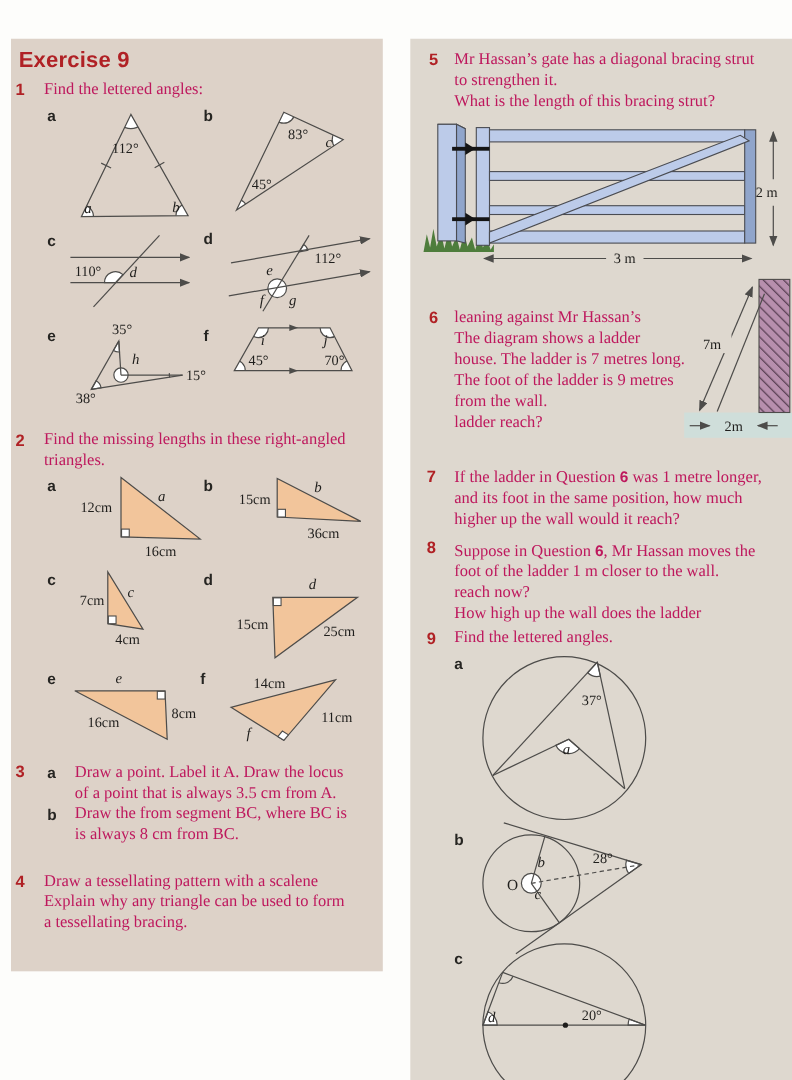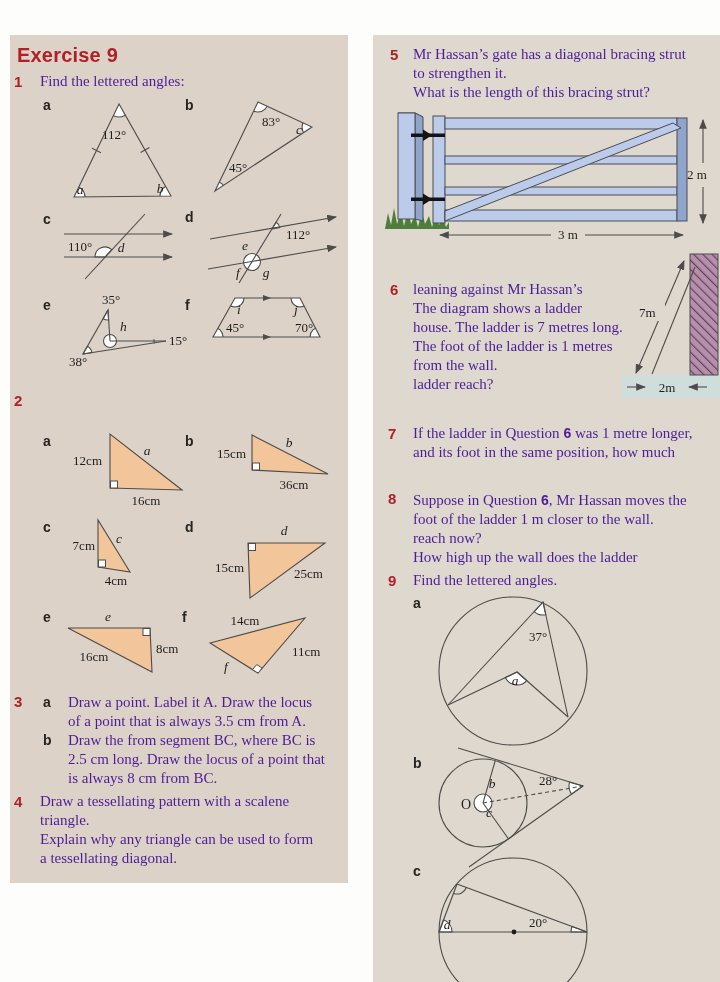--- a/index.html
+++ b/index.html
@@ -2,21 +2,21 @@
 <html><head>
 <meta charset="utf-8">
 <style>
   html,body{margin:0;padding:0;background:#fdfdfb;}
   .page{position:relative;width:720px;height:982px;background:#fdfdfb;overflow:hidden;
         font-family:"Liberation Serif",serif;margin-top:35px;}
   .panel{position:absolute;}
   .title{position:absolute;font:700 20px "Liberation Sans",sans-serif;color:#b02125;letter-spacing:.2px;}
   .num{position:absolute;font:700 15px "Liberation Sans",sans-serif;color:#b02125;}
   .sub{position:absolute;font:700 14px "Liberation Sans",sans-serif;color:#262522;}
-  .txt{position:absolute;font:15px/19px "Liberation Serif",serif;color:#4c1d95;}
+  .txt{position:absolute;font:15px/19px "Liberation Serif",serif;color:#be185d;}
   .txt b{font-family:"Liberation Sans",sans-serif;font-size:14px;font-weight:700;}
   svg{position:absolute;overflow:visible;}
   .ln{stroke:#4d4c4a;stroke-width:1.1;fill:none;}
   .am{fill:#ffffff;stroke:#4d4c4a;stroke-width:1.1;}
   .tri{fill:#f2c59b;stroke:#4d4c4a;stroke-width:1.1;}
   .sq{fill:#ffffff;stroke:#4d4c4a;stroke-width:1;}
   .sl{font:13px "Liberation Serif",serif;fill:#1f1e1c;}
   .il{font:italic 13.5px "Liberation Serif",serif;fill:#1f1e1c;}
   .gate{fill:#bccbe9;stroke:#4a4c52;stroke-width:1;}
   .gated{fill:#90a5cb;stroke:#4a4c52;stroke-width:1;}
@@ -136,20 +136,24 @@
     <polygon class="ln" points="30,8 95,8 115,47 8,47"></polygon>
     <polygon fill="#4d4c4a" points="58,5 66,8 58,11"></polygon>
     <polygon fill="#4d4c4a" points="58,44 66,47 58,50"></polygon>
     <text class="il" x="34" y="24" text-anchor="middle">i</text>
     <text class="il" x="91" y="24" text-anchor="middle">j</text>
     <text class="sl" x="30" y="42" text-anchor="middle">45°</text>
     <text class="sl" x="99" y="42" text-anchor="middle">70°</text>
   </svg>
 
   <div class="num" style="left:14px;top:357px">2</div>
+  <div class="txt" style="left:40px;top:356px">
+    <div>Find the missing lengths in these right-angled</div>
+      <div>triangles.</div>
+  </div>
 
   <div class="sub" style="left:43px;top:398px">a</div>
   <div class="sub" style="left:185px;top:398px">b</div>
 
   <svg style="left:60px;top:393px" width="140" height="85" viewBox="0 0 140 85">
     <polygon class="tri" points="50,6 50,60 122,62"></polygon>
     <rect class="sq" x="50.5" y="53" width="7" height="7"></rect>
     <text class="sl" x="42" y="37" text-anchor="end">12cm</text>
     <text class="il" x="87" y="27" text-anchor="middle">a</text>
     <text class="sl" x="86" y="77" text-anchor="middle">16cm</text>
@@ -203,30 +207,28 @@
 
   <div class="num" style="left:14px;top:658px">3</div>
   <div class="sub" style="left:43px;top:659px">a</div>
   <div class="txt" style="left:68px;top:658px">
     <div>Draw a point. Label it A. Draw the locus</div>
       <div>of a point that is always 3.5 cm from A.</div>
   </div>
   <div class="sub" style="left:43px;top:697px">b</div>
   <div class="txt" style="left:68px;top:696px">
     <div>Draw the from segment BC, where BC is</div>
-      <div>2.5 cm long. Draw the locus of a point that</div>
       <div>is always 8 cm from BC.</div>
   </div>
 
   <div class="num" style="left:14px;top:758px">4</div>
   <div class="txt" style="left:40px;top:757px">
     <div>Draw a tessellating pattern with a scalene</div>
-      <div>triangle.</div>
       <div>Explain why any triangle can be used to form</div>
-      <div>a tessellating diagonal.</div>
+      <div>a tessellating bracing.</div>
   </div>
 
   <div class="num" style="left:390px;top:11px">5</div>
   <div class="txt" style="left:413px;top:10px">
     <div>Mr Hassan’s gate has a diagonal bracing strut</div>
       <div>to strengthen it.</div>
       <div>What is the length of this bracing strut?</div>
   </div>
 
   <svg style="left:385px;top:76px" width="335" height="138" viewBox="0 0 335 138">
@@ -255,21 +257,21 @@
     <line class="ln" x1="166" y1="124" x2="55" y2="124" marker-end="url(#arr)"></line>
     <line class="ln" x1="200" y1="124" x2="298" y2="124" marker-end="url(#arr)"></line>
     <text class="sl" x="183" y="128" text-anchor="middle">3 m</text>
   </svg>
 
   <div class="num" style="left:390px;top:246px">6</div>
   <div class="txt" style="left:413px;top:245px">
     <div>leaning against Mr Hassan’s</div>
       <div>The diagram shows a ladder</div>
       <div>house. The ladder is 7 metres long.</div>
-    <div>The foot of the ladder is 1 metres</div>
+    <div>The foot of the ladder is 9 metres</div>
       <div>from the wall.</div>
     <div>ladder reach?</div>
   </div>
 
   <svg style="left:615px;top:215px" width="105" height="150" viewBox="0 0 105 150">
     <rect x="7" y="125" width="98" height="23" fill="#cfdeda"></rect>
     <rect x="75" y="4" width="28" height="121" fill="url(#hat)" stroke="#4d4c4a" stroke-width="1"></rect>
     <line class="ln" x1="45" y1="67" x2="21" y2="123" marker-end="url(#arr)"></line>
     <line class="ln" x1="45" y1="67" x2="69" y2="11" marker-end="url(#arr)"></line>
     <line class="ln" x1="37" y1="124" x2="80" y2="17"></line>
@@ -277,20 +279,21 @@
     <text class="sl" x="24" y="67">7m</text>
     <line class="ln" x1="12" y1="137" x2="30" y2="137" marker-end="url(#arr)"></line>
     <line class="ln" x1="92" y1="137" x2="74" y2="137" marker-end="url(#arr)"></line>
     <text class="sl" x="52" y="142" text-anchor="middle">2m</text>
   </svg>
 
   <div class="num" style="left:388px;top:390px">7</div>
   <div class="txt" style="left:413px;top:389px">
     <div><span>If the ladder in Question </span><b>6</b><span> was 1 metre longer,</span></div>
     <div>and its foot in the same position, how much</div>
+      <div>higher up the wall would it reach?</div>
   </div>
 
   <div class="num" style="left:388px;top:455px">8</div>
   <div class="txt" style="left:413px;top:456px">
     <div><span>Suppose in Question </span><b>6</b><span>, Mr Hassan moves the</span></div>
     <div>foot of the ladder 1 m closer to the wall.</div>
       <div>reach now?</div>
       <div>How high up the wall does the ladder</div>
   </div>
 

